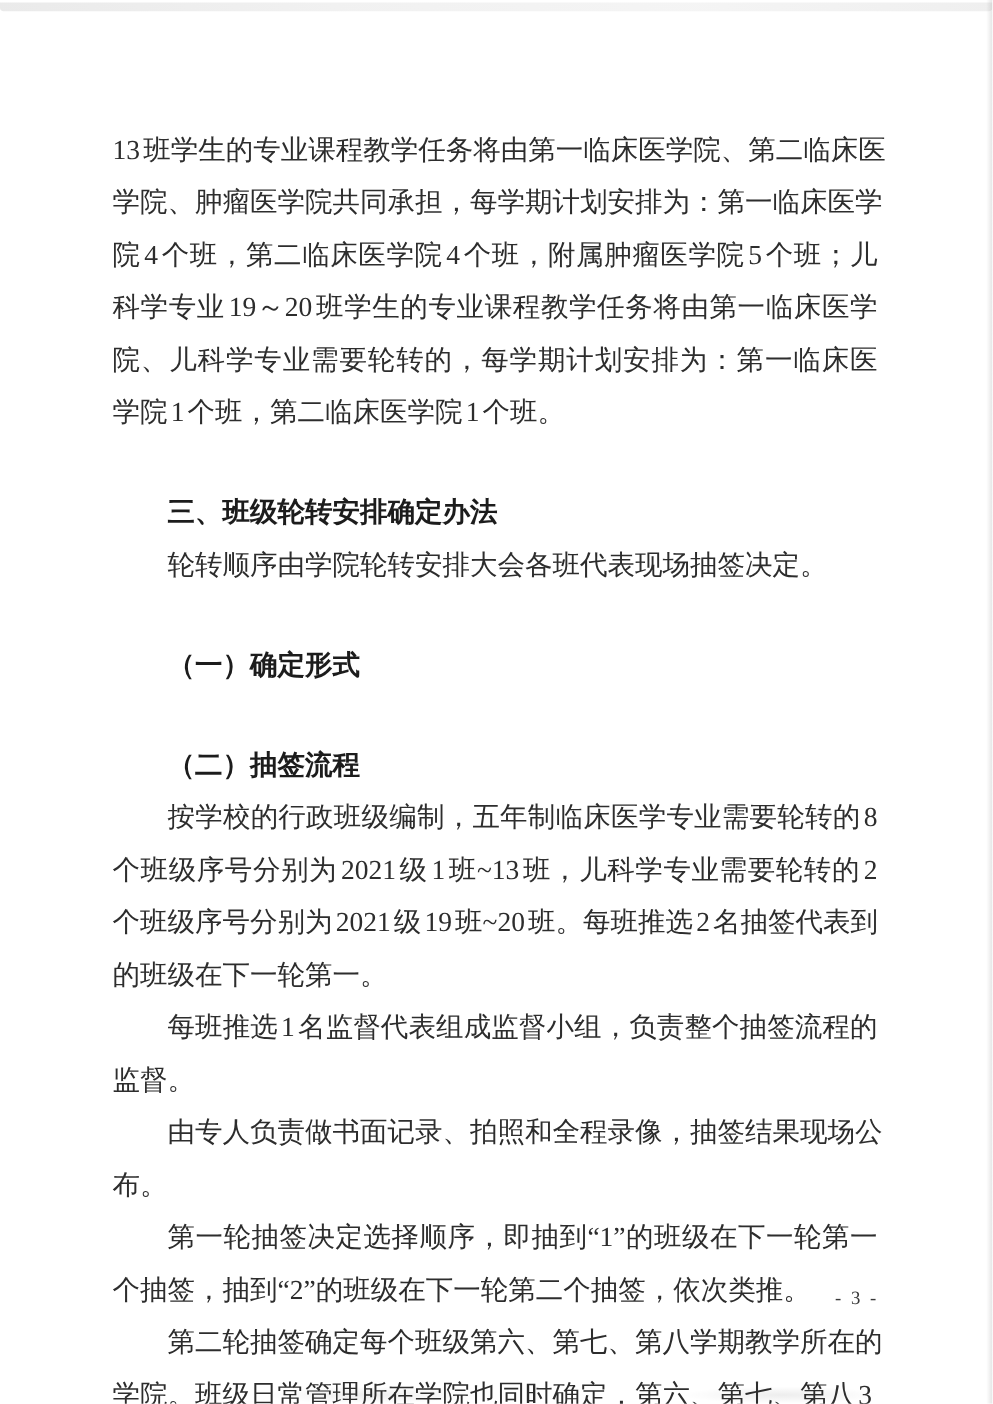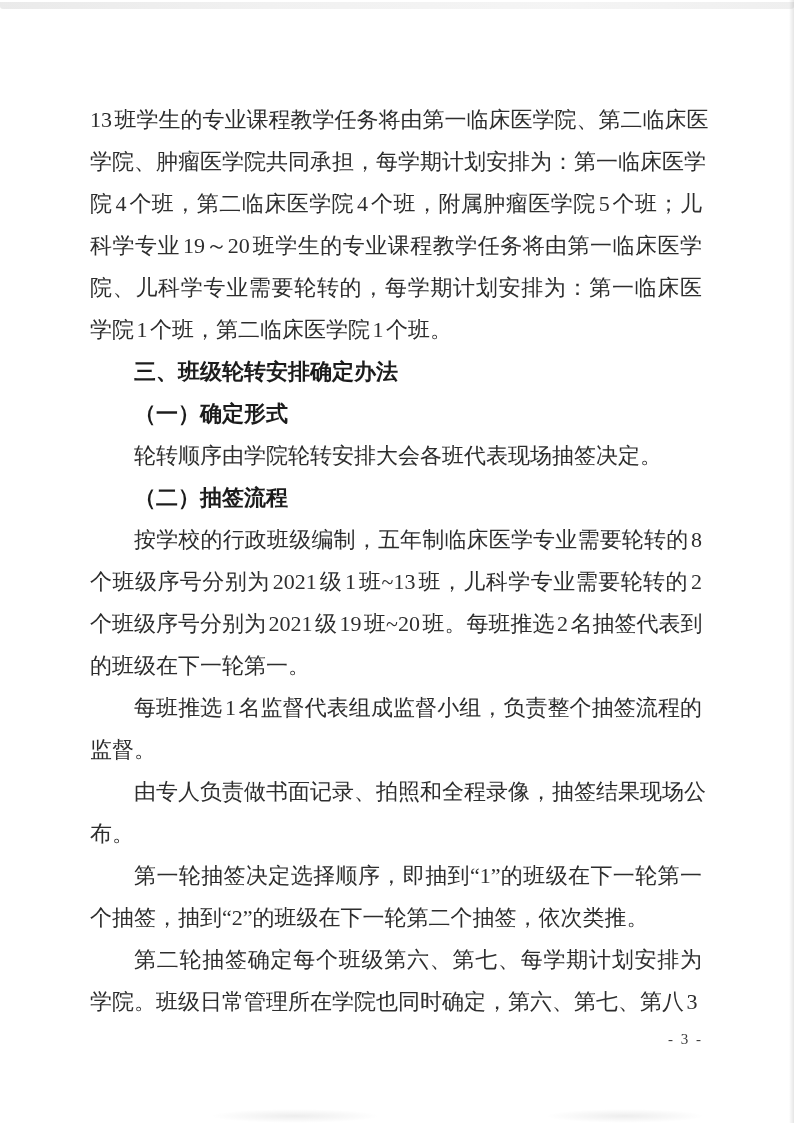--- a/index.html
+++ b/index.html
@@ -54,20 +54,21 @@
     height: 42px;
     white-space: nowrap;
     text-align: justify;
     text-align-last: justify;
   }
   .line.last { text-align-last: left; }
   .line.indent { text-indent: 44px; }
   .line.bold {
     font-weight: 700;
     color: #1c1c1c;
+    margin-top: 38px;
   }
   .page-number {
     position: absolute;
     left: 668px;
     top: 1029px;
     font-size: 15px;
     line-height: 20px;
     color: #3a3a3a;
     letter-spacing: 2px;
     font-family: "Liberation Serif", "DejaVu Serif", serif;
@@ -82,30 +83,30 @@
 <div class="scan-smudge s2"></div>
 
 <div class="content">
     <div class="line">13 班学生的专业课程教学任务将由第一临床医学院、第二临床医</div>
     <div class="line">学院、肿瘤医学院共同承担，每学期计划安排为：第一临床医学</div>
     <div class="line">院 4 个班，第二临床医学院 4 个班，附属肿瘤医学院 5 个班；儿</div>
     <div class="line">科学专业 19～20 班学生的专业课程教学任务将由第一临床医学</div>
     <div class="line">院、儿科学专业需要轮转的，每学期计划安排为：第一临床医</div>
     <div class="line last">学院 1 个班，第二临床医学院 1 个班。</div>
     <div class="line bold indent last">三、班级轮转安排确定办法</div>
+    <div class="line indent last">轮转顺序由学院轮转安排大会各班代表现场抽签决定。</div>
     <div class="line bold indent last">（一）确定形式</div>
-    <div class="line indent last">轮转顺序由学院轮转安排大会各班代表现场抽签决定。</div>
     <div class="line bold indent last">（二）抽签流程</div>
     <div class="line indent">按学校的行政班级编制，五年制临床医学专业需要轮转的 8</div>
     <div class="line">个班级序号分别为 2021 级 1 班~13 班，儿科学专业需要轮转的 2</div>
     <div class="line">个班级序号分别为 2021 级 19 班~20 班。每班推选 2 名抽签代表到</div>
     <div class="line last">的班级在下一轮第一。</div>
     <div class="line indent">每班推选 1 名监督代表组成监督小组，负责整个抽签流程的</div>
     <div class="line last">监督。</div>
     <div class="line indent">由专人负责做书面记录、拍照和全程录像，抽签结果现场公</div>
     <div class="line last">布。</div>
     <div class="line indent">第一轮抽签决定选择顺序，即抽到“1”的班级在下一轮第一</div>
     <div class="line last">个抽签，抽到“2”的班级在下一轮第二个抽签，依次类推。</div>
-    <div class="line indent">第二轮抽签确定每个班级第六、第七、每学期计划安排为</div>
+    <div class="line indent">第二轮抽签确定每个班级第六、第七、第八学期教学所在的</div>
     <div class="line last">学院。班级日常管理所在学院也同时确定，第六、第七、第八 3</div>
   </div>
 
 <div class="page-number">- 3 -</div>
 
 </body></html>

